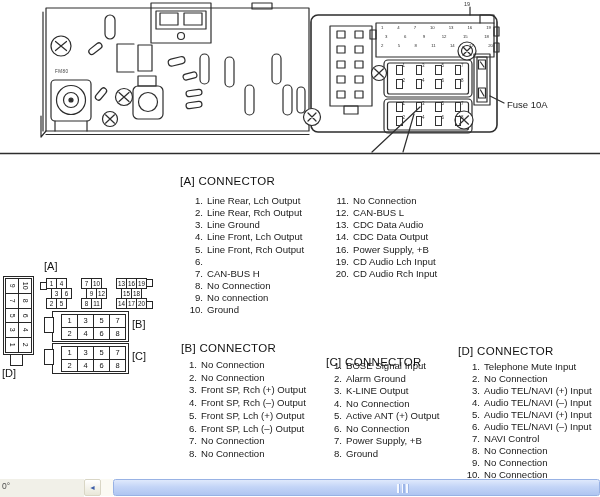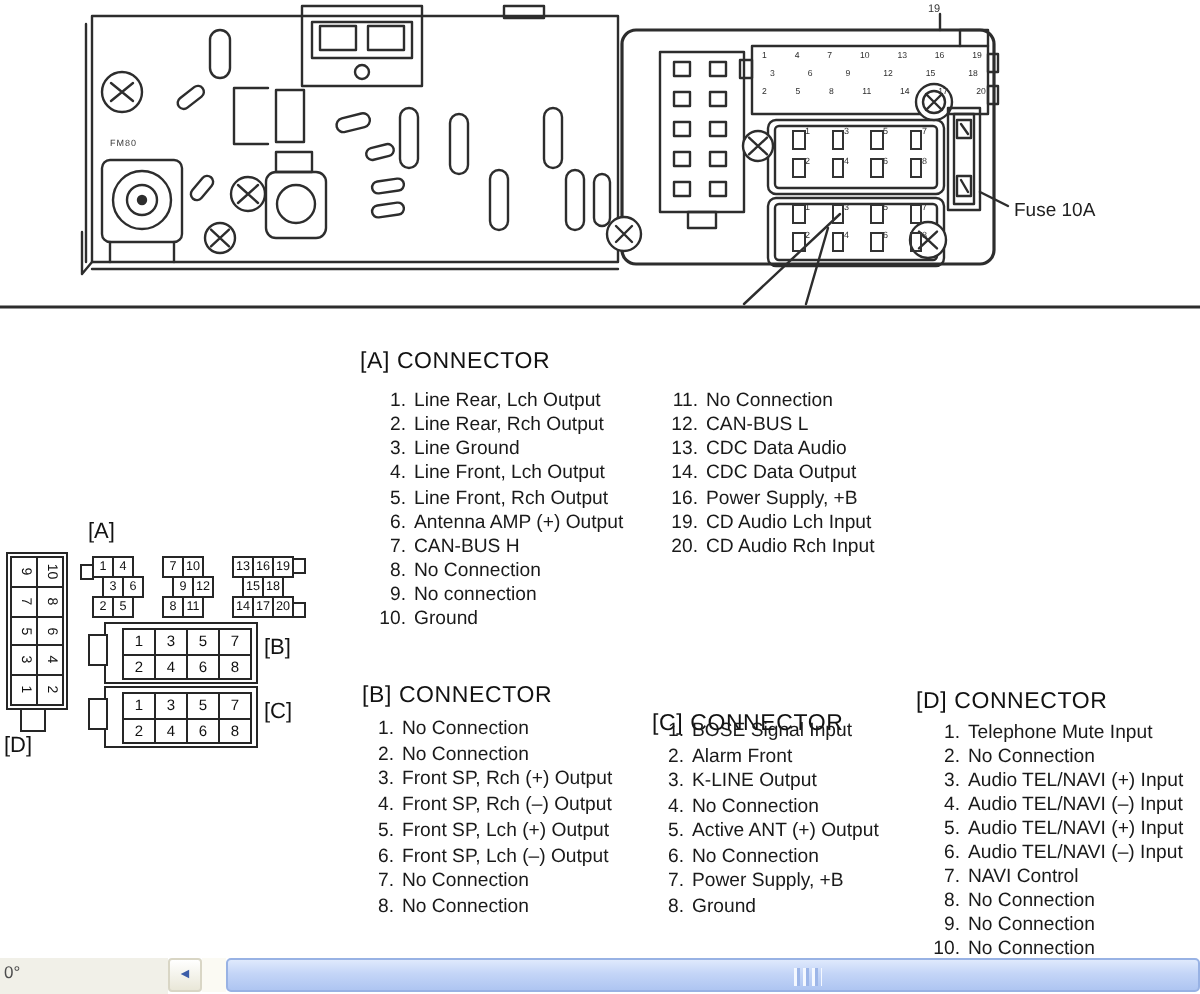--- a/index.html
+++ b/index.html
@@ -267,21 +267,20 @@
       <div class="li">
         <span class="n">4.</span>
         <span class="t">Line Front, Lch Output</span>
       </div>
       <div class="li">
         <span class="n">5.</span>
         <span class="t">Line Front, Rch Output</span>
       </div>
       <div class="li">
         <span class="n">6.</span>
-        <span class="t">Antenna AMP (+) Output</span>
       </div>
       <div class="li">
         <span class="n">7.</span>
         <span class="t">CAN-BUS H</span>
       </div>
       <div class="li">
         <span class="n">8.</span>
         <span class="t">No Connection</span>
       </div>
       <div class="li">
@@ -446,21 +445,21 @@
     </div>
 
   <div class="sec-hdr" style="left:326px;top:356px;">[C] CONNECTOR</div>
   <div id="listC" class="plist" style="left:329px;top:360px;">
       <div class="li">
         <span class="n">1.</span>
         <span class="t">BOSE Signal Input</span>
       </div>
       <div class="li">
         <span class="n">2.</span>
-        <span class="t">Alarm Front</span>
+        <span class="t">Alarm Ground</span>
       </div>
       <div class="li">
         <span class="n">3.</span>
         <span class="t">K-LINE Output</span>
       </div>
       <div class="li">
         <span class="n">4.</span>
         <span class="t">No Connection</span>
       </div>
       <div class="li">

